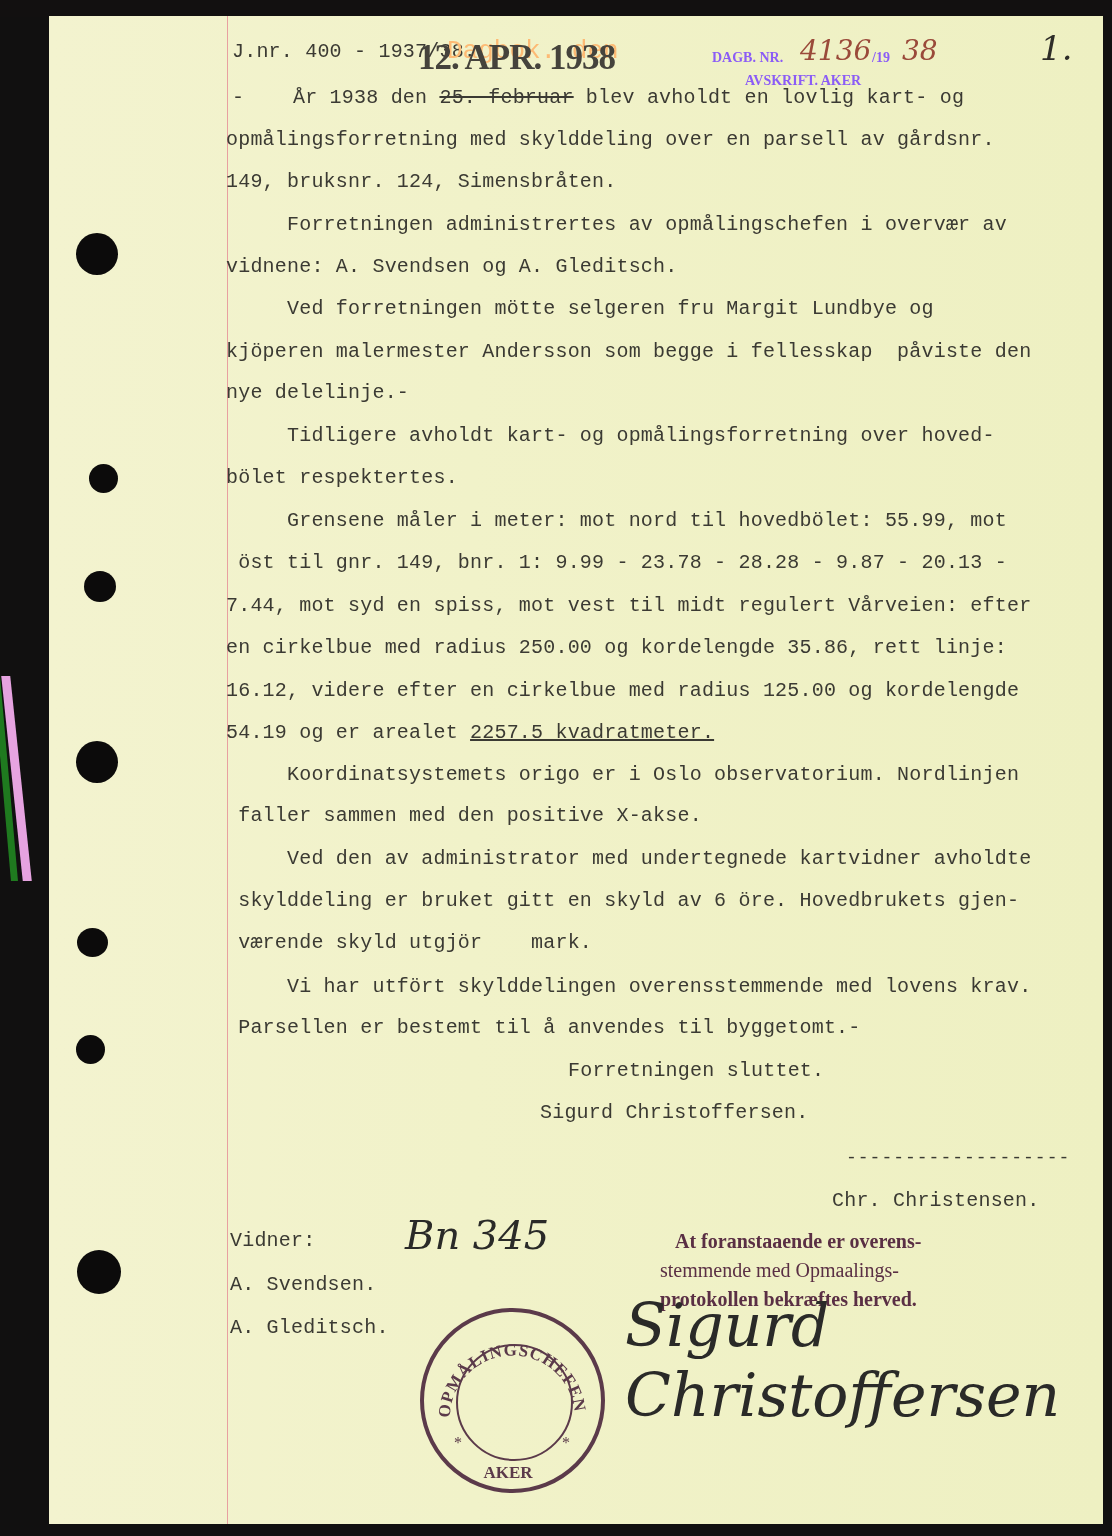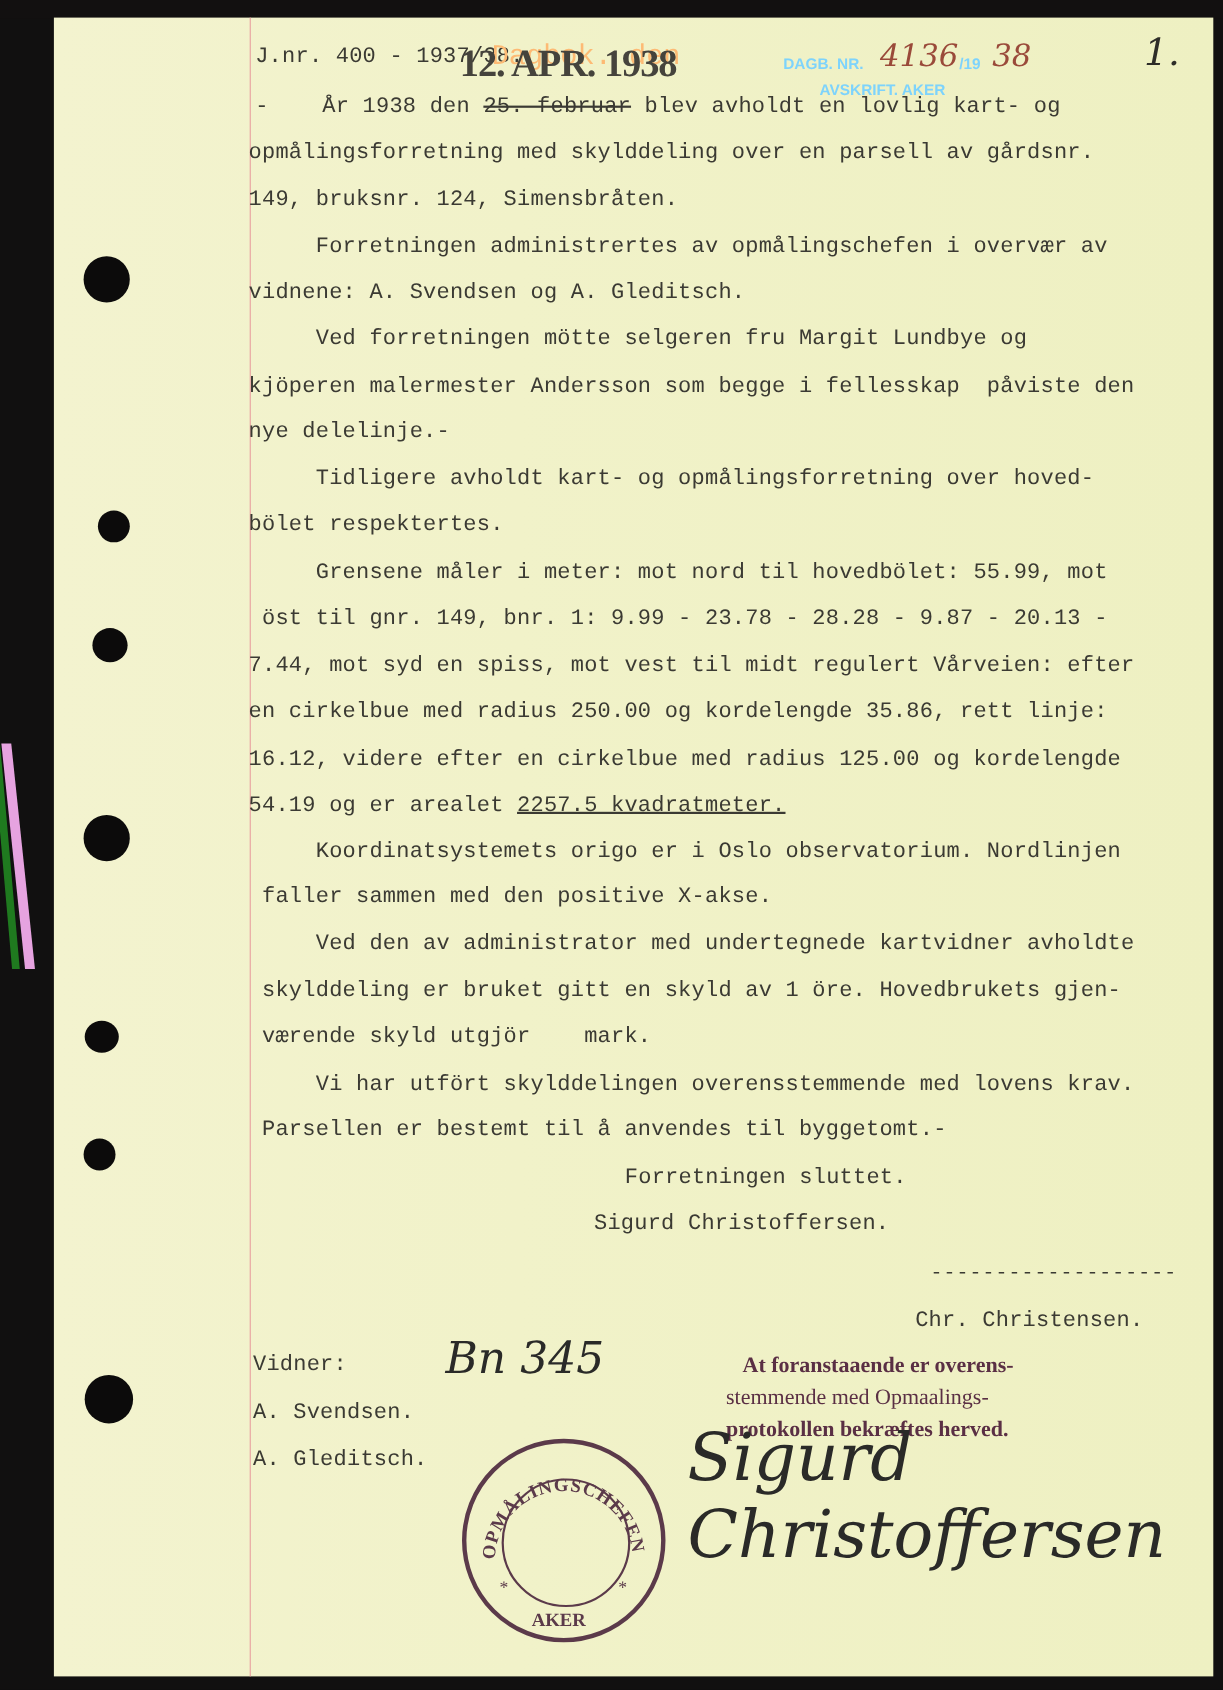--- a/index.html
+++ b/index.html
@@ -5,21 +5,21 @@
   html, body { margin:0; padding:0; }
   body { width:1112px; height:1536px; background:#111010; position:relative; overflow:hidden; }
   .page { position:absolute; left:49px; top:16px; width:1054px; height:1508px;
           background:linear-gradient(90deg,#f3f3cf 0%,#f1f2c9 40%,#eef0c2 100%); }
   .topbar { position:absolute; left:0; top:0; width:1112px; height:17px; background:#121010; }
   .margin-line { position:absolute; left:227px; top:16px; width:1px; height:1508px; background:#e8a0a0; }
   .hole { position:absolute; background:#0c0b0b; border-radius:50%; }
   .strip-green { position:absolute; left:2px; top:676px; width:7px; height:205px; background:#1f7a1f; transform:skewX(5deg); }
   .strip-pink { position:absolute; left:12px; top:676px; width:9px; height:205px; background:#e6a3e0; transform:skewX(6deg); }
   .tw { position:absolute; font-family:"Liberation Mono","DejaVu Sans Mono",monospace; font-size:20px; color:#3b3a33; white-space:pre; letter-spacing:0.2px; }
-  .stamp-red { position:absolute; font-family:Liberation Sans, sans-serif; color:#7dd3fc; font-weight:bold; font-size:14px; }
+  .stamp-red { position:absolute; font-family:Liberation Serif, serif; color:#8b5cf6; font-weight:bold; font-size:14px; }
   .hand { position:absolute; font-family:"DejaVu Serif",serif; font-style:italic; color:#9a4a3a; }
   .datestamp { position:absolute; font-family:"Liberation Serif",serif; font-weight:bold; color:#45433c; font-size:35px; letter-spacing:-1px; }
   .dagbok { position:absolute; font-family:"Liberation Mono",monospace; color:#fdba74; font-size:26px;margin-top:16px; }
   .strike { text-decoration:line-through; }
   .u { text-decoration:underline; }
   .dashes { position:absolute; font-family:"Liberation Mono",monospace; font-size:18px; color:#3b3a33; letter-spacing:1px; }
   .cert { position:absolute; font-family:"Liberation Serif",serif; color:#5a2f44; font-weight:bold; font-size:20px; line-height:27px; }
   .seal { position:absolute; left:420px; top:1308px; width:185px; height:185px; border:4px solid #5b3a4a; border-radius:50%; box-sizing:border-box; }
   .seal .inner { position:absolute; left:32px; top:32px; width:113px; height:113px; border:2px solid #5b3a4a; border-radius:50%; }
   .sig { position:absolute; font-family:"DejaVu Serif",serif; font-style:italic; color:#2a2a28; }
@@ -64,21 +64,21 @@
 <div class="tw" style="left:226px;top:466px;">bölet respektertes.</div>
 <div class="tw" style="left:226px;top:509px;">     Grensene måler i meter: mot nord til hovedbölet: 55.99, mot</div>
 <div class="tw" style="left:226px;top:551px;"> öst til gnr. 149, bnr. 1: 9.99 - 23.78 - 28.28 - 9.87 - 20.13 -</div>
 <div class="tw" style="left:226px;top:594px;">7.44, mot syd en spiss, mot vest til midt regulert Vårveien: efter</div>
 <div class="tw" style="left:226px;top:636px;">en cirkelbue med radius 250.00 og kordelengde 35.86, rett linje:</div>
 <div class="tw" style="left:226px;top:679px;">16.12, videre efter en cirkelbue med radius 125.00 og kordelengde</div>
 <div class="tw" style="left:226px;top:721px;"><span>54.19 og er arealet </span><span class="u">2257.5 kvadratmeter.</span><span></span></div>
 <div class="tw" style="left:226px;top:763px;">     Koordinatsystemets origo er i Oslo observatorium. Nordlinjen</div>
 <div class="tw" style="left:226px;top:804px;"> faller sammen med den positive X-akse.</div>
 <div class="tw" style="left:226px;top:847px;">     Ved den av administrator med undertegnede kartvidner avholdte</div>
-<div class="tw" style="left:226px;top:889px;"> skylddeling er bruket gitt en skyld av 1 öre. Hovedbrukets gjen-</div>
+<div class="tw" style="left:226px;top:889px;"> skylddeling er bruket gitt en skyld av 6 öre. Hovedbrukets gjen-</div>
 <div class="tw" style="left:226px;top:931px;"> værende skyld utgjör    mark.</div>
 <div class="tw" style="left:226px;top:975px;">     Vi har utfört skylddelingen overensstemmende med lovens krav.</div>
 <div class="tw" style="left:226px;top:1016px;"> Parsellen er bestemt til å anvendes til byggetomt.-</div>
 
 <div class="tw" style="left:568px;top:1059px;">Forretningen sluttet.</div>
 <div class="tw" style="left:540px;top:1101px;">Sigurd Christoffersen.</div>
 <div class="dashes" style="left:846px;top:1148px;">-------------------</div>
 <div class="tw" style="left:832px;top:1189px;font-family:Liberation Mono, monospace;">Chr. Christensen.</div>
 
 <div class="tw" style="left:230px;top:1229px;">Vidner:</div>

